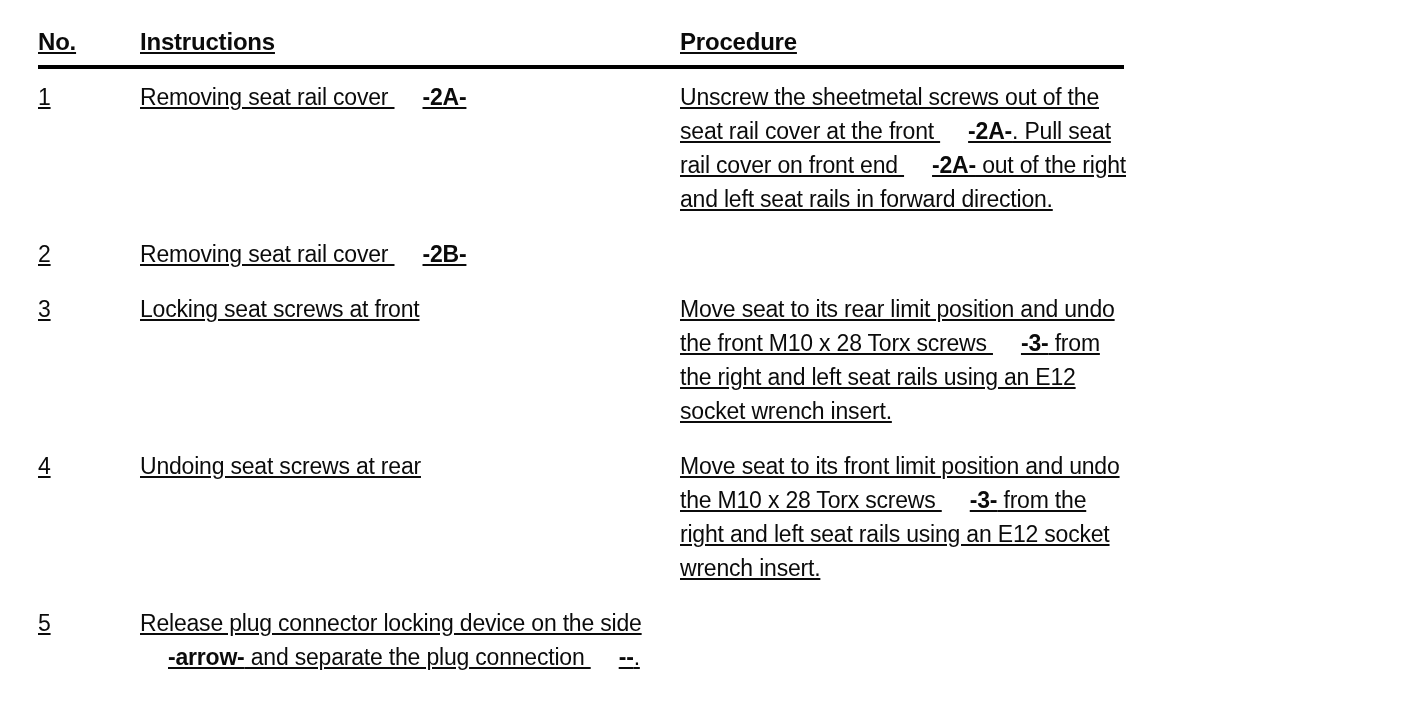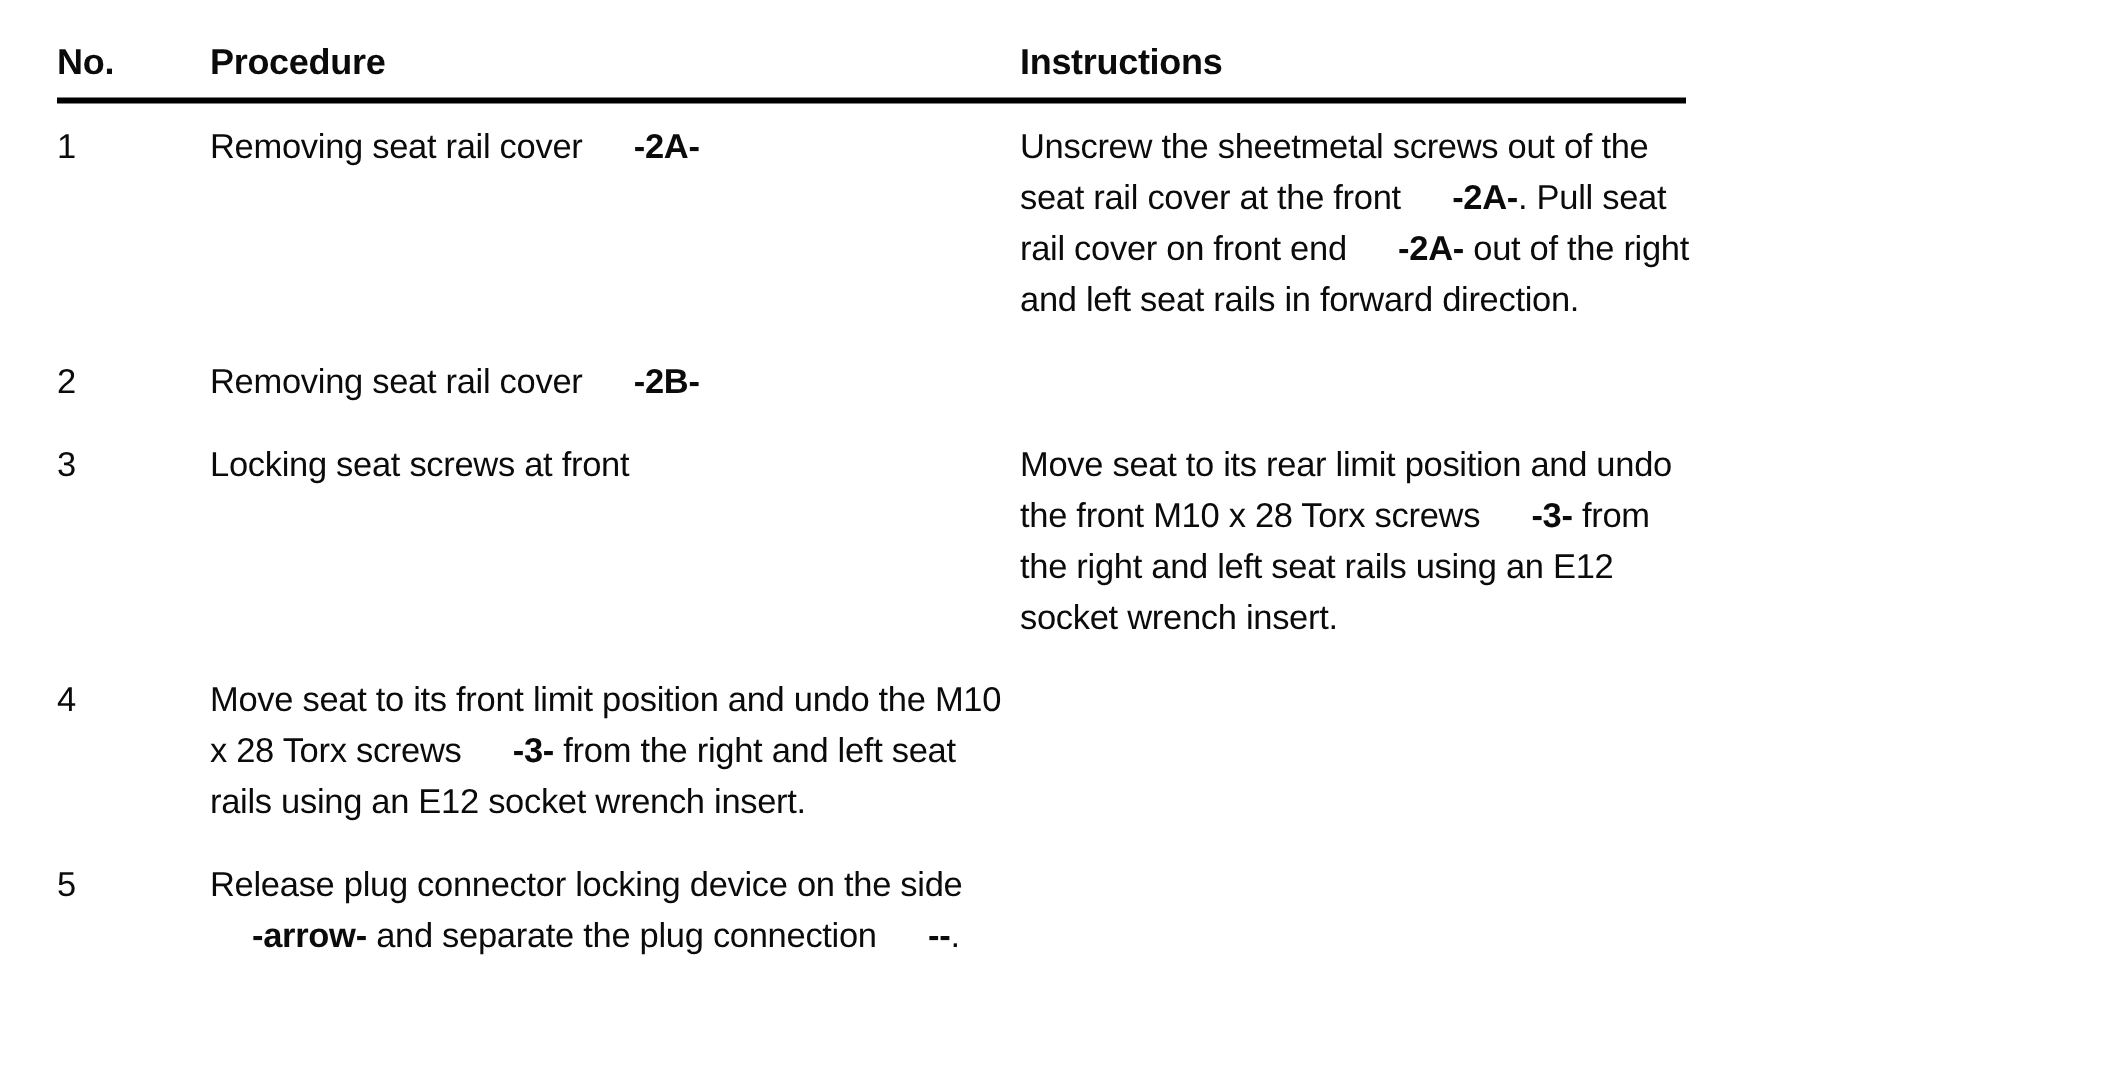--- a/index.html
+++ b/index.html
@@ -11,20 +11,21 @@
     width: 1408px;
     height: 728px;
     font-family: "Liberation Sans", sans-serif;
     color: #0b0b0b;
     overflow: hidden;
   }
   .doc {
     box-sizing: border-box;
     width: 1152px;
     padding: 28px 18px 0 38px;
+    text-decoration: underline;
   }
   .grid-row {
     display: grid;
     grid-template-columns: 102px 540px 1fr;
   }
   .hdr {
     font-weight: bold;
     font-size: 24px;
     line-height: 28px;
     letter-spacing: -0.2px;
@@ -53,22 +54,22 @@
   .cell-instr {
     max-width: 712px;
   }
 </style>
 </head>
 <body>
 
 <div class="doc">
   <div class="grid-row hdr">
     <div>No.</div>
+    <div>Instructions</div>
     <div>Procedure</div>
-    <div>Instructions</div>
   </div>
   <div class="hdr-rule"></div>
   <div id="rows">
   <div class="grid-row row">
     <div class="cell cell-no">1</div>
     <div class="cell cell-proc"><span>Removing seat rail cover </span><b>-2A-</b></div>
     <div class="cell cell-instr">
           <div><span>Unscrew the sheetmetal screws out of the seat rail cover at the front </span><b>-2A-</b><span>. Pull seat rail cover on front end </span><b>-2A-</b><span> out of the right and left seat rails in forward direction.</span></div>
         </div>
   </div>
@@ -83,20 +84,21 @@
   <div class="grid-row row">
     <div class="cell cell-no">3</div>
     <div class="cell cell-proc"><span>Locking seat screws at front</span></div>
     <div class="cell cell-instr">
           <div><span>Move seat to its rear limit position and undo the front M10 x 28 Torx screws </span><b>-3-</b><span> from the right and left seat rails using an E12 socket wrench insert.</span></div>
         </div>
   </div>
 
   <div class="grid-row row">
     <div class="cell cell-no">4</div>
+    <div class="cell cell-proc"><span>Undoing seat screws at rear</span></div>
     <div class="cell cell-instr">
           <div><span>Move seat to its front limit position and undo the M10 x 28 Torx screws </span><b>-3-</b><span> from the right and left seat rails using an E12 socket wrench insert.</span></div>
         </div>
   </div>
 
   <div class="grid-row row">
     <div class="cell cell-no">5</div>
     <div class="cell cell-instr">
           <div><span>Release plug connector locking device on the side </span><b>-arrow-</b><span> and separate the plug connection </span><b>--</b><span>.</span></div>
         </div>

